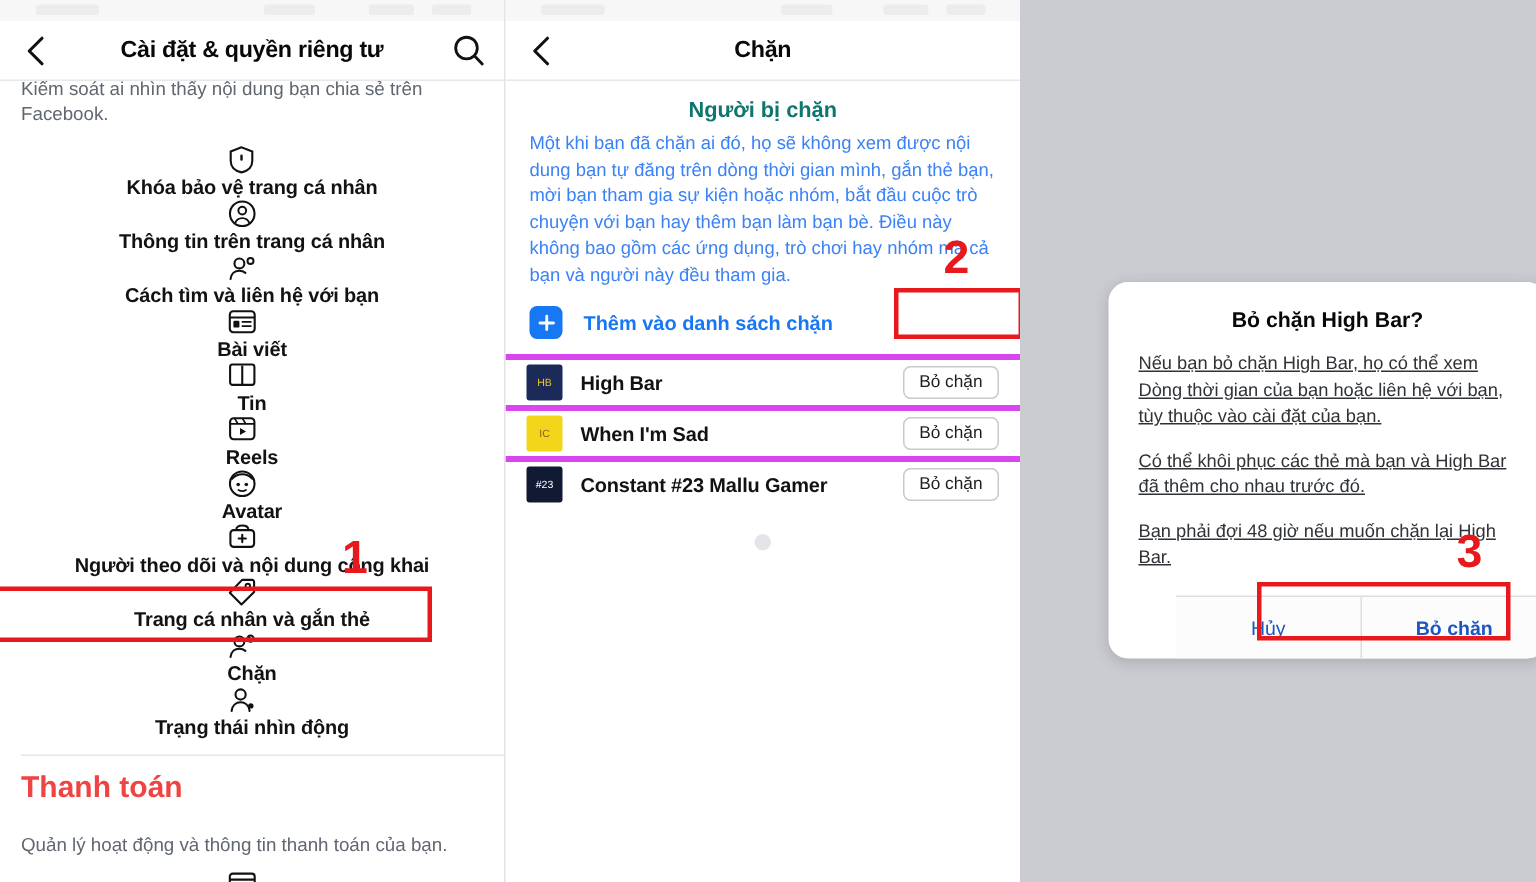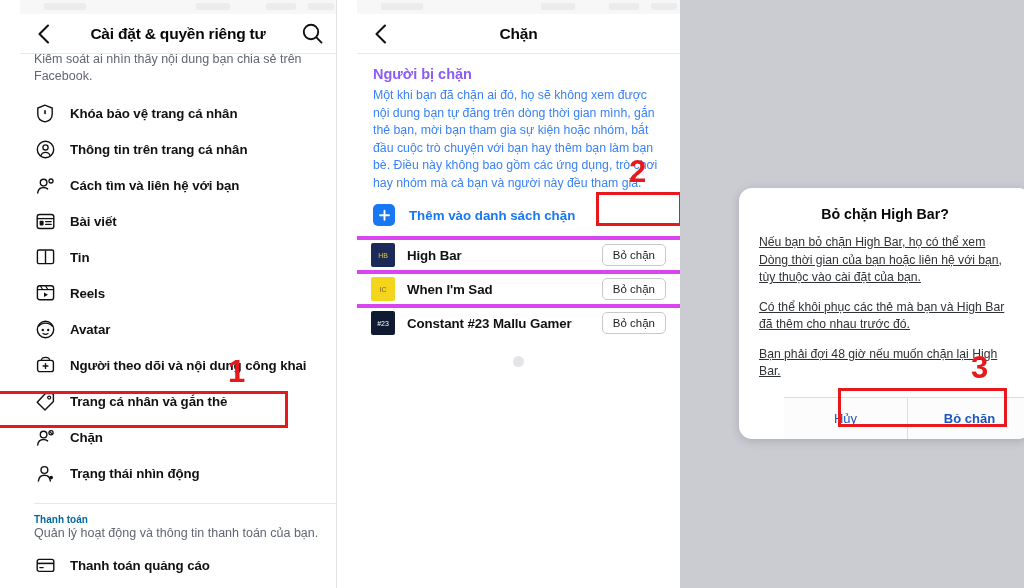--- a/index.html
+++ b/index.html
@@ -14,21 +14,20 @@
     width: 1024px; height: 588px;
     background: #cbccd2;
   }
 
   
   .panel {
     position: absolute;
     top: 0;
     background: #ffffff;
     overflow: hidden;
-    padding-left: 20px;
   }
   #panel-left   { left: 0;   width: 336px; height: 588px; }
   #panel-mid    { left: 336px; width: 344px; height: 588px; border-left: 1px solid #e3e3e6; }
 
   .statusbar {
     height: 14px;
     background: #f7f7f8;
     position: relative;
   }
   .statusbar .sb-blob {
@@ -80,20 +79,21 @@
   }
   .section-blurb.clipped { margin-top: -7px; }
 
   .menu-list { padding: 0 0 4px 0; }
   .menu-item {
     display: flex;
     align-items: center;
     height: 36px;
     padding: 0 14px;
     cursor: pointer;
+    flex-direction: column;
   }
   .menu-item .mi-icon {
     width: 22px; height: 22px;
     margin-right: 14px;
     flex: 0 0 22px;
     display: flex; align-items: center; justify-content: center;
     color: #111;
   }
   .menu-item .mi-label {
     font-size: 13.3px;
@@ -104,40 +104,41 @@
 
   .menu-sep {
     height: 1px;
     background: #e4e6eb;
     margin: 8px 0 10px 14px;
   }
   .group-head {
     padding: 0 14px;
   }
   .group-head .gh-title {
-    font-size: 10px;
-    font-weight: bold;
-    color: #0369a1;
-    margin-bottom: 0;
+    font-size: 20px;
+    font-weight: bold;
+    color: #ef4444;
+    margin-bottom: 18px;
   }
   .group-head .gh-sub {
     font-size: 12.5px;
     color: #606770;
     line-height: 16px;
   }
 
   
   .blocked-head {
     padding: 12px 16px 0 16px;
   }
   .blocked-head .bh-title {
     font-size: 14.5px;
     font-weight: bold;
-    color: #8b5cf6;
+    color: #0f766e;
     margin-bottom: 5px;
+    text-align: center;
   }
   .blocked-head .bh-desc {
     font-size: 12.3px;
     line-height: 17.5px;
     color: #3b82f6;
   }
   .add-row {
     display: flex;
     align-items: center;
     padding: 12px 16px 10px 16px;

